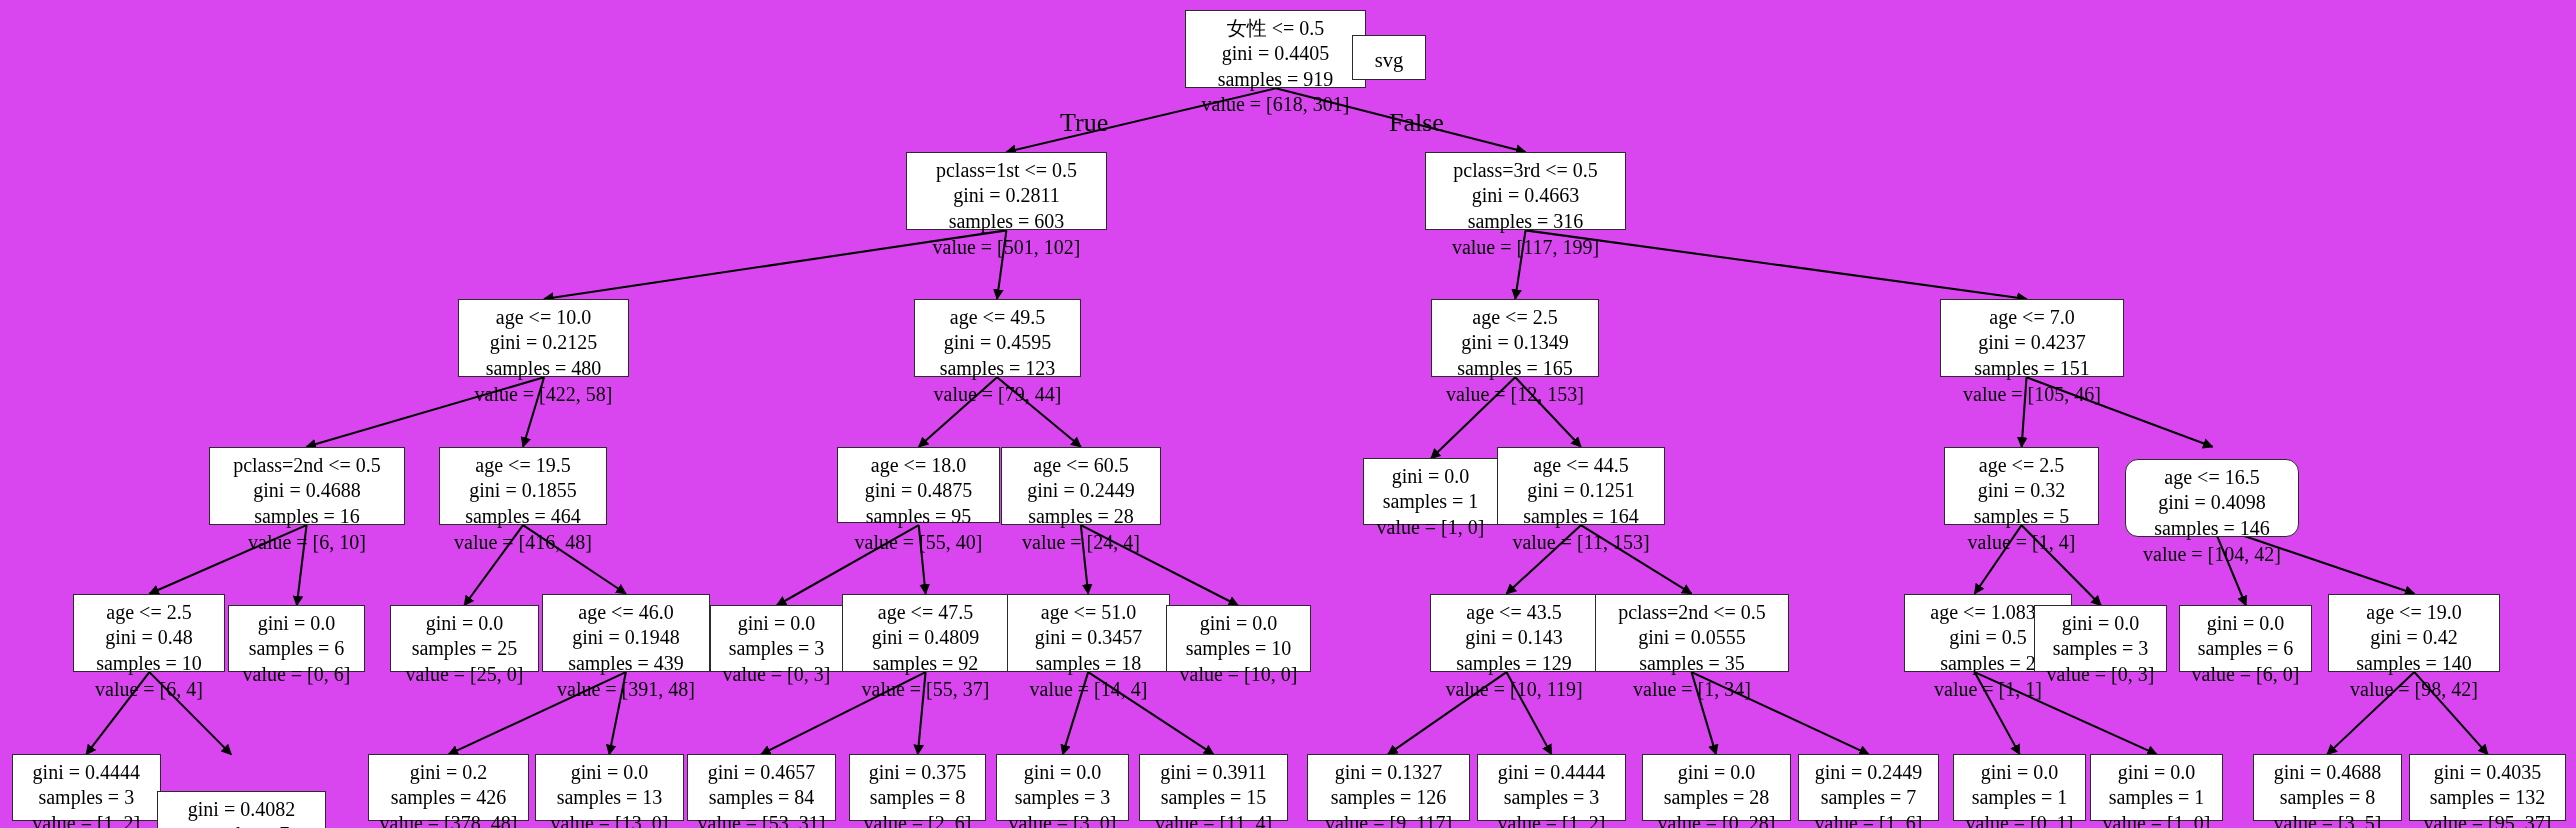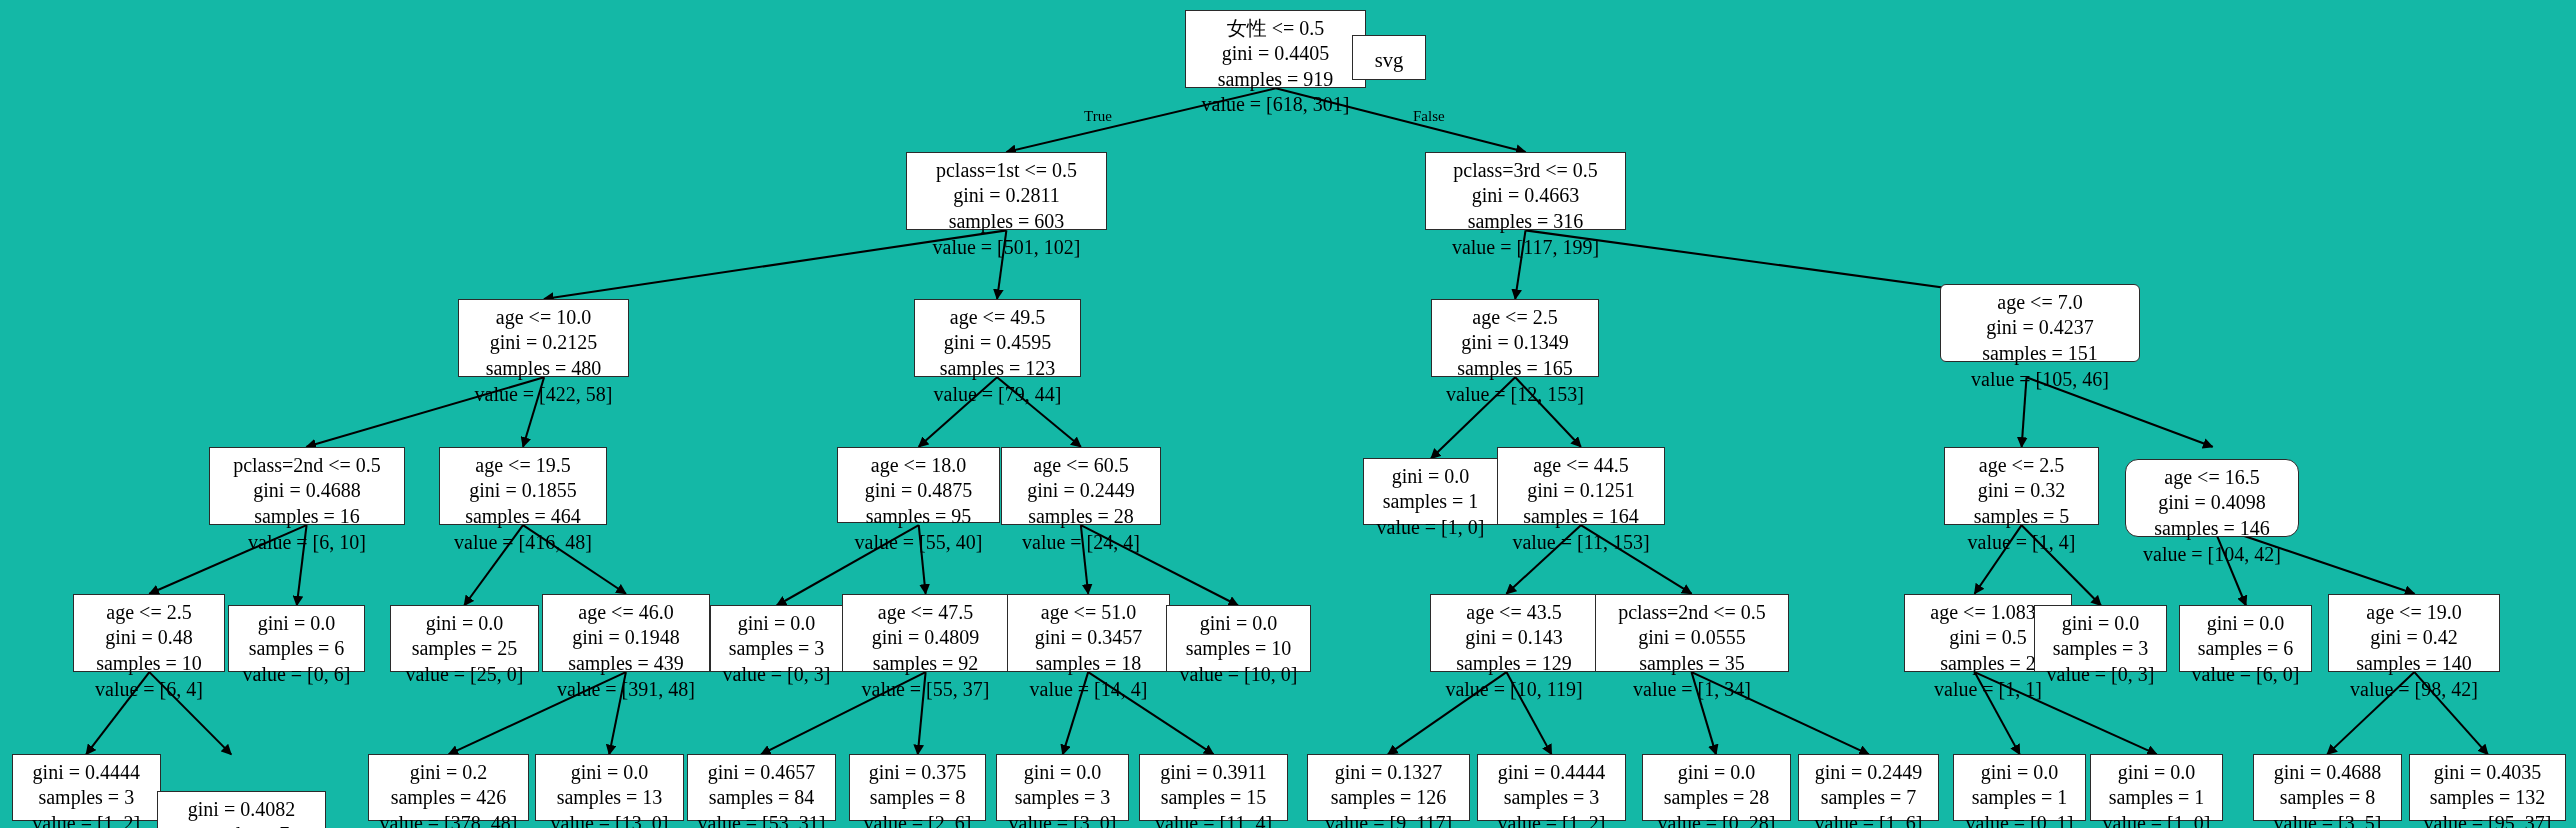--- a/index.html
+++ b/index.html
@@ -4,21 +4,21 @@
 <style>
   html, body {
     margin: 0;
     padding: 0;
     background: #ffffff;
   }
   #canvas {
     position: relative;
     width: 2576px;
     height: 829px;
-    background: #14b8a6;
+    background: #d946ef;
     font-family: "Liberation Serif", "DejaVu Serif", serif;
     overflow: hidden;
   }
   #edges {
     position: absolute;
     left: 0;
     top: 0;
     width: 2576px;
     height: 829px;
     pointer-events: none;
@@ -32,25 +32,24 @@
     font-size: 20px;
     line-height: 1.28;
     color: #000000;
     padding: 4.9px 8.8px 5.9px 8.8px;
     white-space: nowrap;
     z-index: 2;
   }
   .node .ln { display: block; }
   .edge-label {
     position: absolute;
-    font-size: 15px;
+    font-size: 26px;
     color: #000000;
     z-index: 3;
     white-space: nowrap;
-    margin-left: 24px;
   }
   .legend-box {
     position: absolute;
     box-sizing: border-box;
     border: 1.6px solid #2b2b2b;
     background: #ffffff;
     text-align: center;
     font-size: 20.6px;
     color: #000;
     z-index: 2;
@@ -146,21 +145,21 @@
         <span class="ln">gini = 0.4595</span>
         <span class="ln">samples = 123</span>
         <span class="ln">value = [79, 44]</span>
       </div>
       <div class="node" style="left: 1431px; top: 299px; width: 168px; height: 78px;">
         <span class="ln">age &lt;= 2.5</span>
         <span class="ln">gini = 0.1349</span>
         <span class="ln">samples = 165</span>
         <span class="ln">value = [12, 153]</span>
       </div>
-      <div class="node" style="left: 1940px; top: 284px; width: 200px; height: 78px; border-radius: 6px;">
+      <div class="node" style="left: 1940px; top: 299px; width: 184px; height: 78px;">
         <span class="ln">age &lt;= 7.0</span>
         <span class="ln">gini = 0.4237</span>
         <span class="ln">samples = 151</span>
         <span class="ln">value = [105, 46]</span>
       </div>
       <div class="node" style="left: 209px; top: 447px; width: 196px; height: 78px;">
         <span class="ln">pclass=2nd &lt;= 0.5</span>
         <span class="ln">gini = 0.4688</span>
         <span class="ln">samples = 16</span>
         <span class="ln">value = [6, 10]</span>

